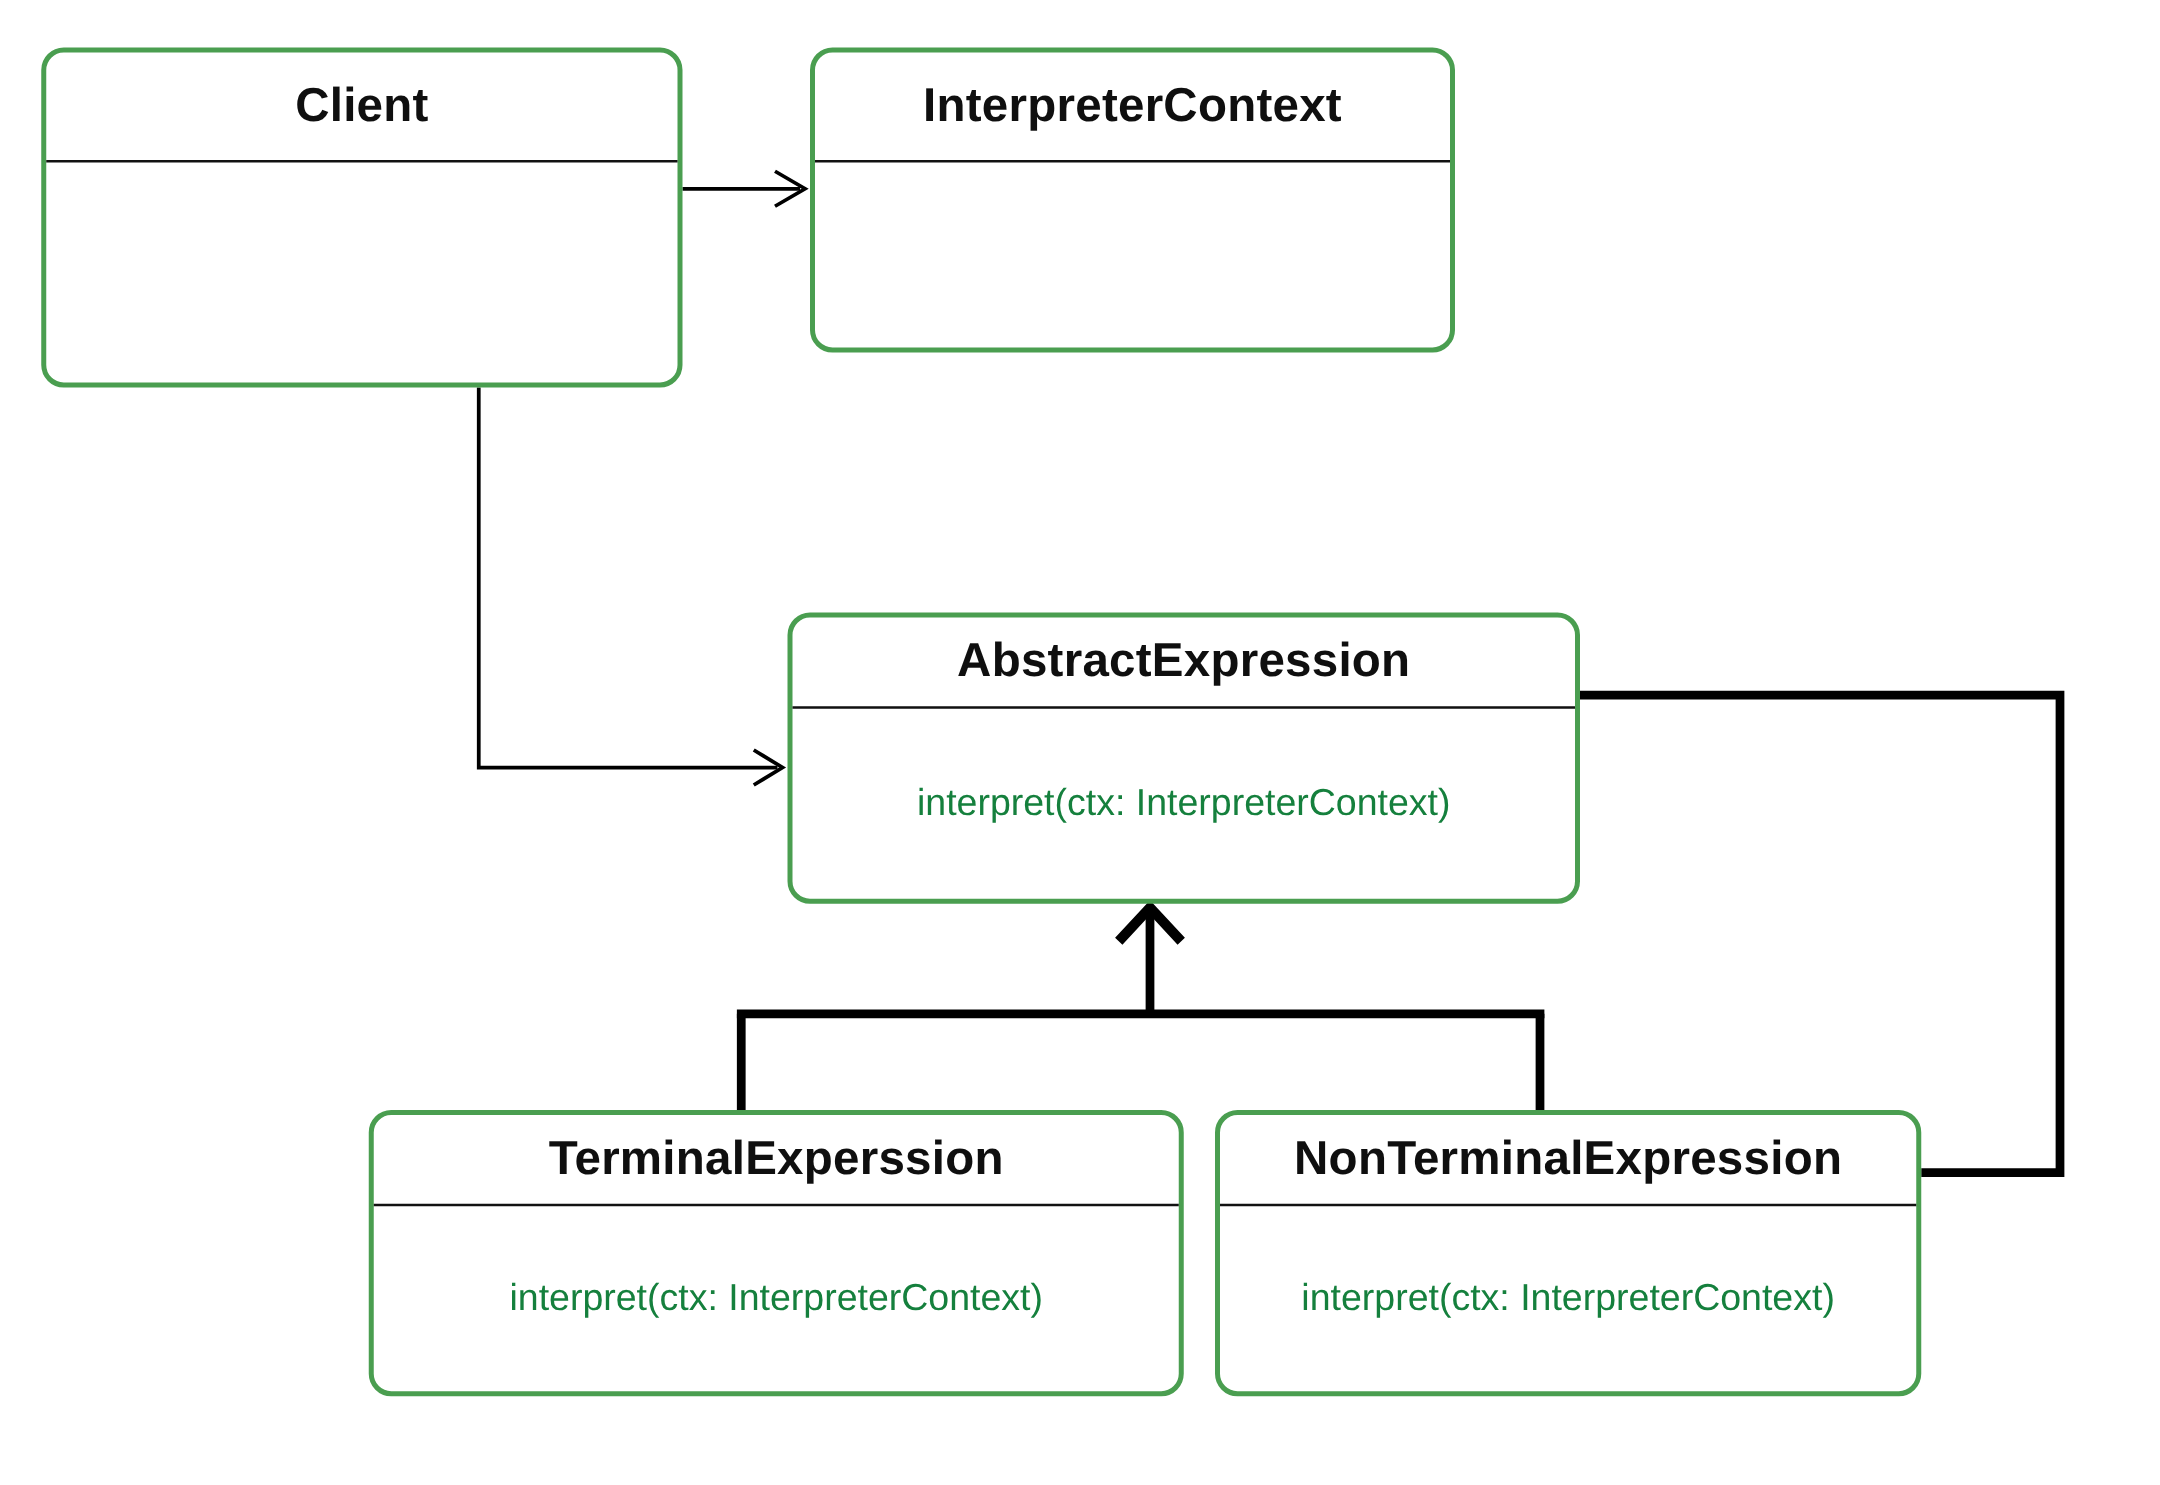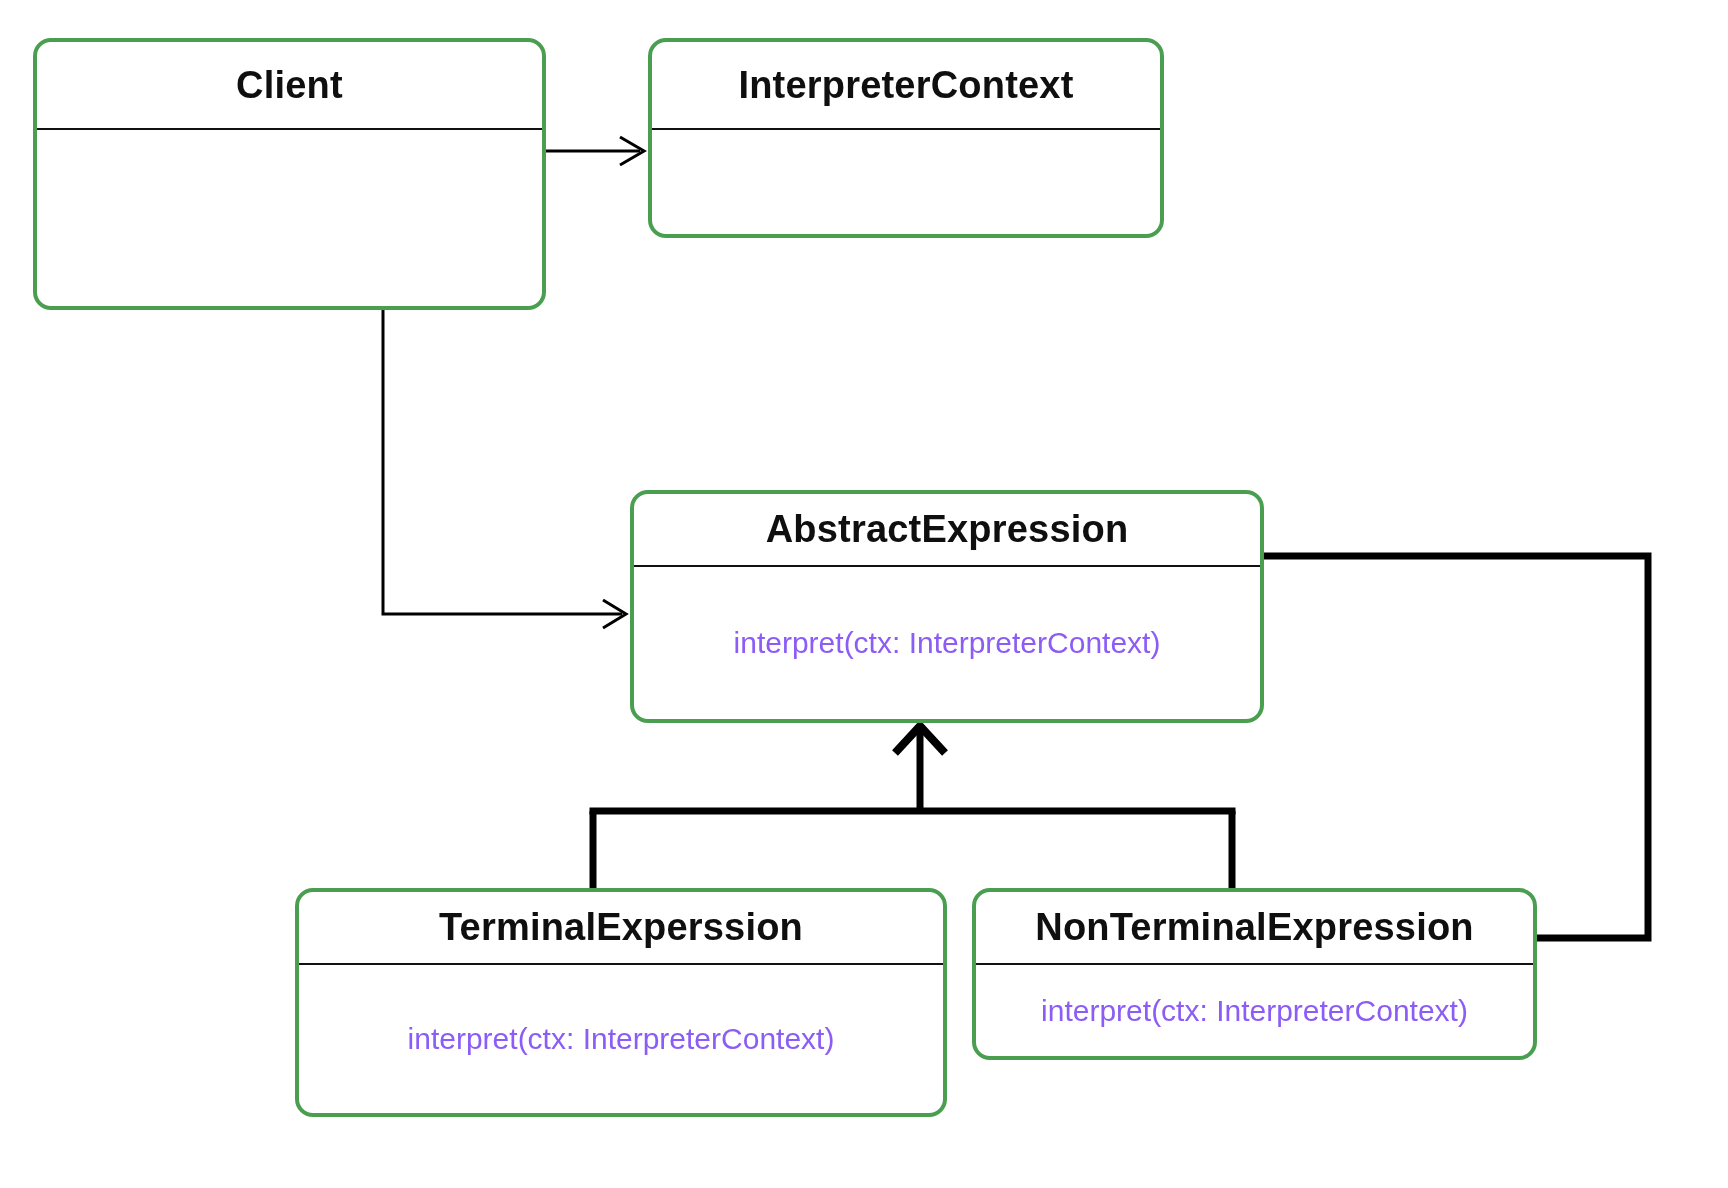--- a/index.html
+++ b/index.html
@@ -31,31 +31,31 @@
     color: #0f0f0f;
     letter-spacing: 0.2px;
     white-space: nowrap;
   }
   .uml-class__body {
     flex: 1;
     display: flex;
     align-items: center;
     justify-content: center;
     font-size: 30px;
-    color: #8b5cf6;
+    color: #15803d;
     white-space: nowrap;
   }
   .title-tall { height: 88px; }
   .title-short { height: 73px; }
 
   .box-client        { left: 33px;  top: 38px;  width: 513px; height: 272px; }
-  .box-context       { left: 648px; top: 38px;  width: 516px; height: 200px; }
+  .box-context       { left: 648px; top: 38px;  width: 516px; height: 244px; }
   .box-abstract      { left: 630px; top: 490px; width: 634px; height: 233px; }
   .box-terminal      { left: 295px; top: 888px; width: 652px; height: 229px; }
-  .box-nonterminal   { left: 972px; top: 888px; width: 565px; height: 172px; justify-content: center; }
+  .box-nonterminal   { left: 972px; top: 888px; width: 565px; height: 229px; justify-content: center; }
 
   .connector-layer {
     position: absolute;
     left: 0; top: 0;
     width: 1728px;
     height: 1188px;
     pointer-events: none;
   }
   .thin-line  { stroke: #000000; stroke-width: 3; fill: none; }
   .thick-line { stroke: #000000; stroke-width: 7; fill: none; stroke-linejoin: miter; }

